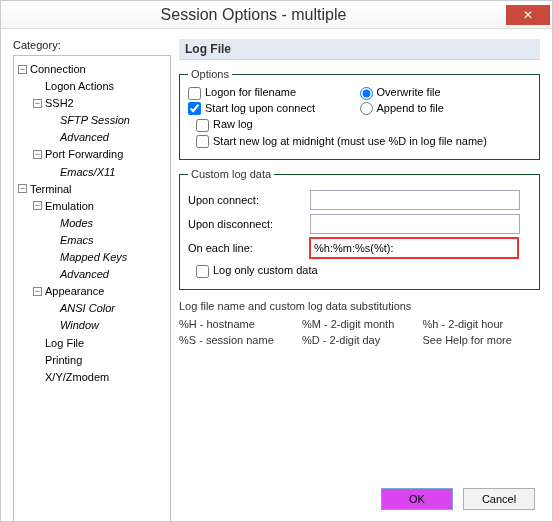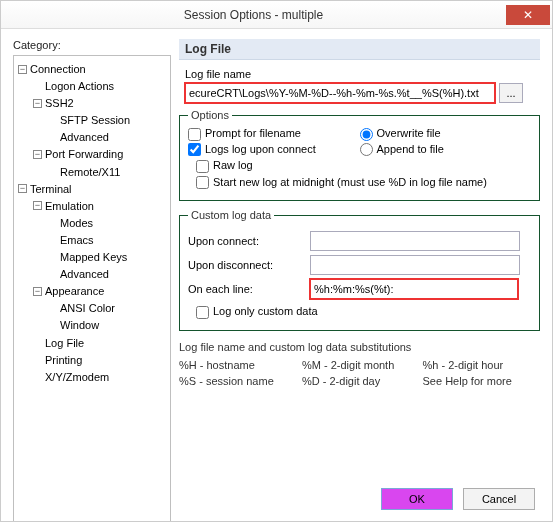--- a/index.html
+++ b/index.html
@@ -18,21 +18,21 @@
     height: 28px;
     background: linear-gradient(#fff,#f6f6f6);
     border-bottom: 1px solid #ddd;
     display: flex;
     align-items: center;
     position: relative;
   }
   .titlebar .title {
     flex: 1;
     text-align: center;
-    font-size: 12px;
+    font-size: 16px;
     color: #333;
   }
   .closebtn {
     width: 44px;
     height: 20px;
     background: #c9493b;
     color: #fff;
     display: flex;
     align-items: center;
     justify-content: center;
@@ -52,21 +52,21 @@
     height: 512px;
     overflow: auto;
     background: #fff;
     padding: 4px 2px;
   }
   .tnode { white-space: nowrap; color:#000; line-height:16px; cursor:default;}
   .tnode .tog { display:inline-block; width:9px; height:9px; border:1px solid #888; margin-right:3px; text-align:center; line-height:7px; font-size:9px; color:#555; background:#fff; vertical-align:middle;}
   .tnode.leaf .tog { visibility:hidden; width:9px; border:none;}
   .ind0 { padding-left: 2px; }
   .ind1 { padding-left: 17px; }
-  .ind2 { padding-left: 32px; }
+  .ind2 { padding-left: 32px; font-style: italic; }
   .tnode .lbl.sel { font-weight:normal; }
   .tnode .lbl { vertical-align:middle;}
   .right { flex:1; }
   .grouphdr {
     background: #e3eaf4;
     border-bottom: 1px solid #cdd8e6;
     padding: 3px 6px;
     font-weight: bold;
     font-size: 12px;
     color: #333;
@@ -122,53 +122,46 @@
 <div class="content">
   <div class="left">
     <div class="cat-label">Category:</div>
     <div class="tree">
       <div class="tnode ind0"><span class="tog">−</span><span class="lbl">Connection</span></div>
       <div class="tnode ind1 leaf"><span class="tog"></span><span class="lbl">Logon Actions</span></div>
       <div class="tnode ind1"><span class="tog">−</span><span class="lbl">SSH2</span></div>
       <div class="tnode ind2 leaf"><span class="tog"></span><span class="lbl">SFTP Session</span></div>
       <div class="tnode ind2 leaf"><span class="tog"></span><span class="lbl">Advanced</span></div>
       <div class="tnode ind1"><span class="tog">−</span><span class="lbl">Port Forwarding</span></div>
-      <div class="tnode ind2 leaf"><span class="tog"></span><span class="lbl">Remote/X11</span></div>
+      <div class="tnode ind2 leaf"><span class="tog"></span><span class="lbl">Emacs/X11</span></div>
       <div class="tnode ind0"><span class="tog">−</span><span class="lbl">Terminal</span></div>
       <div class="tnode ind1"><span class="tog">−</span><span class="lbl">Emulation</span></div>
       <div class="tnode ind2 leaf"><span class="tog"></span><span class="lbl">Modes</span></div>
       <div class="tnode ind2 leaf"><span class="tog"></span><span class="lbl">Emacs</span></div>
       <div class="tnode ind2 leaf"><span class="tog"></span><span class="lbl">Mapped Keys</span></div>
       <div class="tnode ind2 leaf"><span class="tog"></span><span class="lbl">Advanced</span></div>
       <div class="tnode ind1"><span class="tog">−</span><span class="lbl">Appearance</span></div>
       <div class="tnode ind2 leaf"><span class="tog"></span><span class="lbl">ANSI Color</span></div>
       <div class="tnode ind2 leaf"><span class="tog"></span><span class="lbl">Window</span></div>
       <div class="tnode ind1 leaf"><span class="tog"></span><span class="lbl sel">Log File</span></div>
       <div class="tnode ind1 leaf"><span class="tog"></span><span class="lbl">Printing</span></div>
       <div class="tnode ind1 leaf"><span class="tog"></span><span class="lbl">X/Y/Zmodem</span></div>
     </div>
   </div>
 
   <div class="right">
     <div class="grouphdr">Log File</div>
 
-    <div class="field-row">
-      <div>Log file name</div>
-      <div style="margin-top:3px; display:flex; gap:4px; align-items:center;">
-        <input type="text" class="text-input hl-red" value="ecureCRT\Logs\%Y-%M-%D--%h-%m-%s.%t__%S(%H).txt" style="">
-        <button class="browse-btn">...</button>
-      </div>
-    </div>
 
     <fieldset>
       <legend>Options</legend>
       <div class="opt-grid">
-        <label><input type="checkbox" style=""><span>Prompt for filename</span></label>
+        <label><input type="checkbox" style=""><span>Logon for filename</span></label>
         <label><input type="radio" name="writemode" checked="" style=""><span>Overwrite file</span></label>
-        <label><input type="checkbox" checked="" style=""><span>Logs log upon connect</span></label>
+        <label><input type="checkbox" checked="" style=""><span>Start log upon connect</span></label>
         <label><input type="radio" name="writemode" style=""><span>Append to file</span></label>
       </div>
       <div class="opt-row">
           <label><input type="checkbox" style=""><span>Raw log</span></label>
         </div>
       <div class="opt-row">
           <label><input type="checkbox" style=""><span>Start new log at midnight (must use %D in log file name)</span></label>
         </div>
     </fieldset>
 

